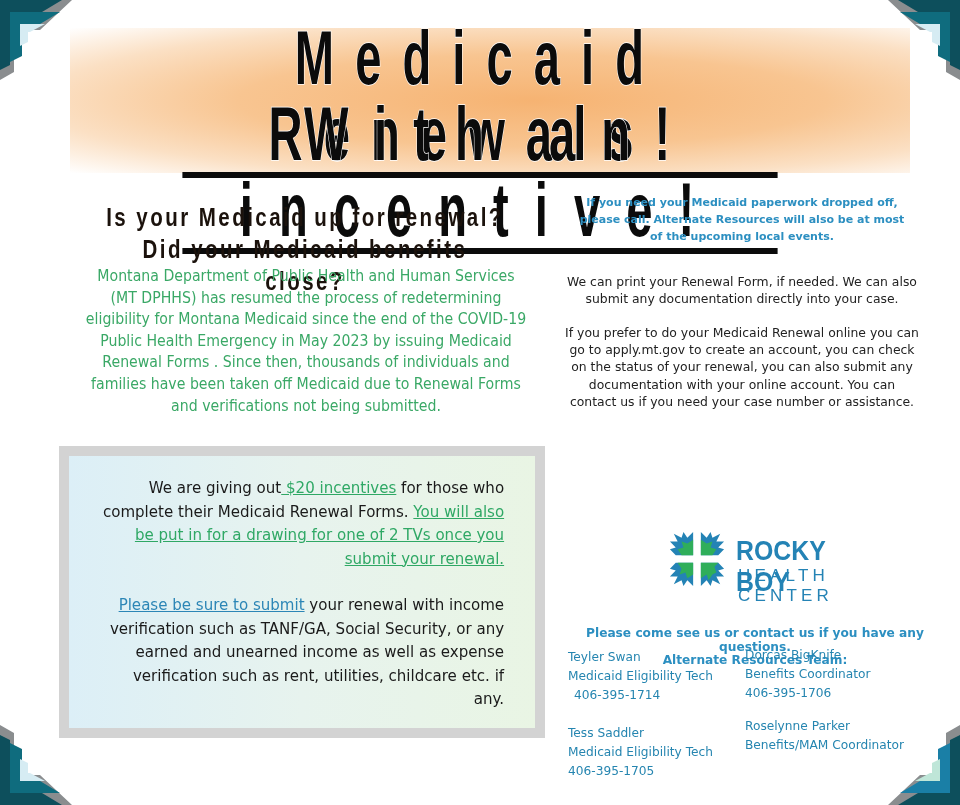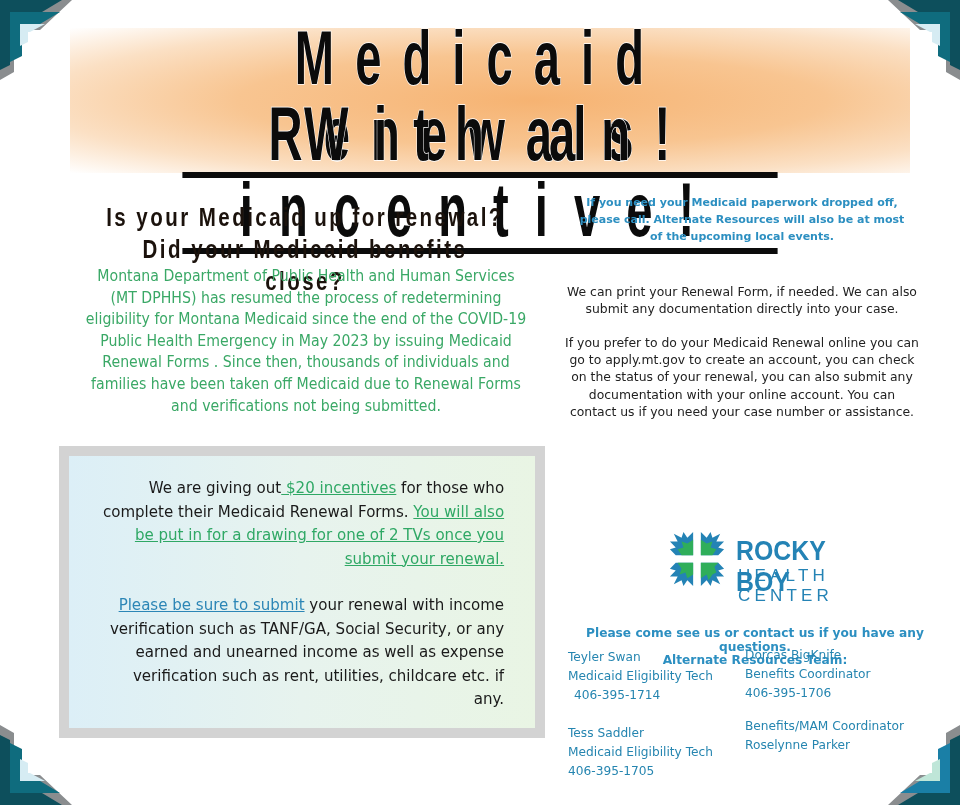--- a/index.html
+++ b/index.html
@@ -162,21 +162,21 @@
     <div class="spacer"></div>
     <p>
       <span class="blue-u">Please be sure to submit</span><span> your renewal with income verification such as TANF/GA, Social Security, or any earned and unearned income as well as expense verification such as rent, utilities, childcare etc. if any.</span>
     </p>
   </div>
 </div>
 
 <div class="right-col">
   <p class="blue-bold">If you need your Medicaid paperwork dropped off, please call. Alternate Resources will also be at most of the upcoming local events.</p>
   <div class="r-gap"></div>
-  <p class="dark-para" style="margin-top:12px;">We can print your Renewal Form, if needed. We can also submit any documentation directly into your case.</p>
+  <p class="dark-para" style="margin-top:2px;">We can print your Renewal Form, if needed. We can also submit any documentation directly into your case.</p>
   <div class="r-gap"></div>
   <p class="dark-para">If you prefer to do your Medicaid Renewal online you can go to apply.mt.gov to create an account, you can check on the status of your renewal, you can also submit any documentation with your online account. You can contact us if you need your case number or assistance.</p>
 </div>
 
 <div class="logo">
   <svg class="mark" viewBox="0 0 60 60">
 
     <polygon points="26,26 8,26 2,20 8,18 2,12 10,12 6,4 14,8 16,2 20,8 26,2" fill="#2483b5"></polygon>
     <polygon points="26,26 14,26 10,20 16,18 14,12 20,14 26,10" fill="#2fae5a"></polygon>
 
@@ -205,15 +205,15 @@
   <div>Dorcas BigKnife</div>
   <div>Benefits Coordinator</div>
   <div>406-395-1706</div>
 </div>
 <div class="team-member m3">
   <div>Tess Saddler</div>
   <div>Medicaid Eligibility Tech</div>
   <div>406-395-1705</div>
 </div>
 <div class="team-member m4">
+  <div>Roselynne Parker</div>
   <div>Benefits/MAM Coordinator</div>
-  <div>Roselynne Parker</div>
 </div>
 
 </body></html>

